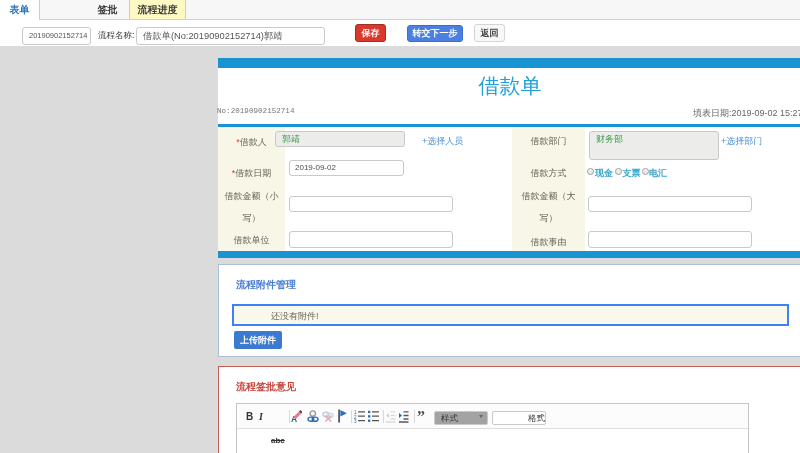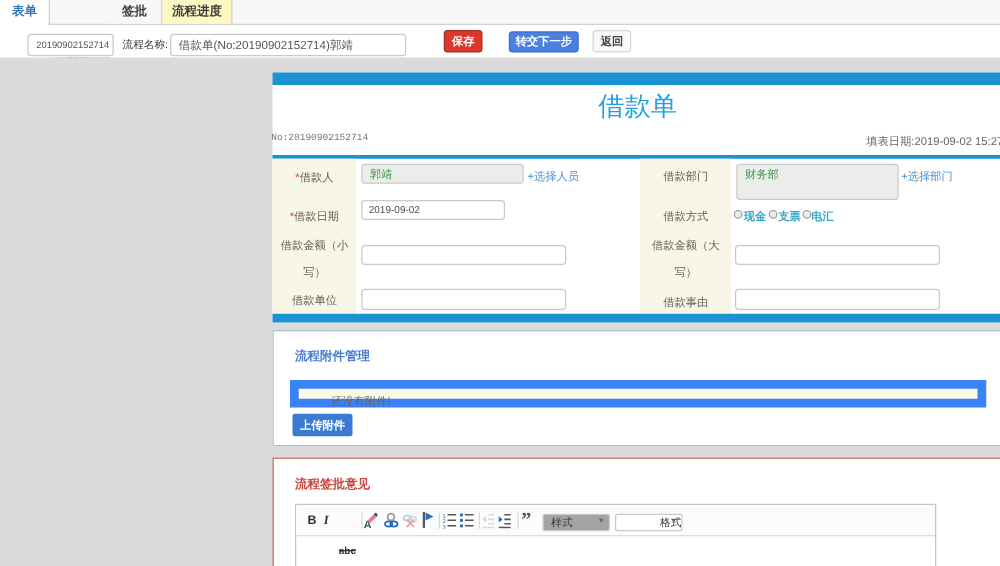--- a/index.html
+++ b/index.html
@@ -40,21 +40,21 @@
 <div class="a" style="left:218px;top:58px;width:584px;height:10px;background:#1993d2;"></div>
 <div class="a" style="left:218px;top:74px;width:584px;height:24px;font-size:21px;color:#21a0dc;text-align:center;line-height:24px;">借款单</div>
 <div class="a" style="left:217px;top:107px;font-size:7.6px;color:#777;font-family:Liberation Mono, monospace;">No:20190902152714</div>
 <div class="a" style="left:693px;top:107px;font-size:9px;color:#666;white-space:nowrap;">填表日期:2019-09-02 15:27:15</div>
 <div class="a" style="left:218px;top:124px;width:584px;height:3px;background:#1993d2;"></div>
 
 <div class="a" style="left:218px;top:127px;width:67px;height:124px;background:#f7f6e7;"></div>
 <div class="a" style="left:512px;top:127px;width:73px;height:124px;background:#f7f6e7;"></div>
 
 <div class="a lbl" style="left:218px;top:136px;width:67px;"><span style="color:#e03b2f;">*</span>借款人</div>
-<div class="inp ro" style="left:289px;top:131px;width:130px;height:16px;line-height:14px;">郭靖</div>
+<div class="inp ro" style="left:275px;top:131px;width:130px;height:16px;line-height:14px;">郭靖</div>
 <div class="lnk" style="left:422px;top:135px;">+选择人员</div>
 <div class="a lbl" style="left:512px;top:135px;width:73px;">借款部门</div>
 <div class="inp ro" style="left:589px;top:131px;width:130px;height:29px;line-height:14px;">财务部</div>
 <div class="lnk" style="left:721px;top:135px;">+选择部门</div>
 
 <div class="a lbl" style="left:218px;top:167px;width:67px;"><span style="color:#e03b2f;">*</span>借款日期</div>
 <div class="inp" style="left:289px;top:160px;width:115px;height:16px;line-height:14px;font-size:8px;padding-left:5px;">2019-09-02</div>
 <div class="a lbl" style="left:512px;top:167px;width:73px;">借款方式</div>
 <div class="radio" style="left:587px;top:168px;"></div>
 <div class="cyan" style="left:595px;top:166.5px;">现金</div>
@@ -70,21 +70,21 @@
 
 <div class="a lbl" style="left:218px;top:234px;width:67px;">借款单位</div>
 <div class="inp" style="left:289px;top:231px;width:164px;height:17px;"></div>
 <div class="a lbl" style="left:512px;top:236px;width:73px;">借款事由</div>
 <div class="inp" style="left:588px;top:231px;width:164px;height:17px;"></div>
 
 <div class="a" style="left:218px;top:251px;width:584px;height:7px;background:#1993d2;"></div>
 
 <div class="a" style="left:218px;top:264px;width:584px;height:93px;background:#fff;border:1px solid #a9c0d6;"></div>
 <div class="a" style="left:236px;top:278px;font-size:10px;font-weight:bold;color:#4a7dd4;">流程附件管理</div>
-<div class="a" style="left:232px;top:304px;width:557px;height:22px;background:#faf8ea;border:7px solid #3b82f6;font-size:9px;color:#6a655a;line-height:20px;padding-left:26px;">还没有附件!</div>
+<div class="a" style="left:232px;top:304px;width:557px;height:22px;background:#faf8ea;border:2px solid #3b82f6;font-size:9px;color:#6a655a;line-height:20px;padding-left:37px;">还没有附件!</div>
 <div class="a" style="left:234px;top:331px;width:48px;height:18px;background:#3b7ad0;border-radius:2px;color:#fff;font-size:9px;font-weight:bold;text-align:center;line-height:18px;">上传附件</div>
 
 <div class="a" style="left:218px;top:366px;width:584px;height:120px;background:#fff;border:1px solid #c75d56;"></div>
 <div class="a" style="left:236px;top:380px;font-size:10px;font-weight:bold;color:#c8473e;">流程签批意见</div>
 
 <div class="a" style="left:236px;top:403px;width:513px;height:80px;background:#fff;border:1px solid #c5c5c5;"></div>
 <div class="a" style="left:237px;top:404px;width:511px;height:25px;background:#fcfcfc;border-bottom:1px solid #ddd;"></div>
 
 <div class="a" style="left:246px;top:411px;font-size:10px;font-weight:bold;color:#333;">B</div>
 <div class="a" style="left:259px;top:410.5px;font-size:10px;font-weight:bold;font-style:italic;font-family:'Liberation Serif',serif;color:#333;">I</div>

